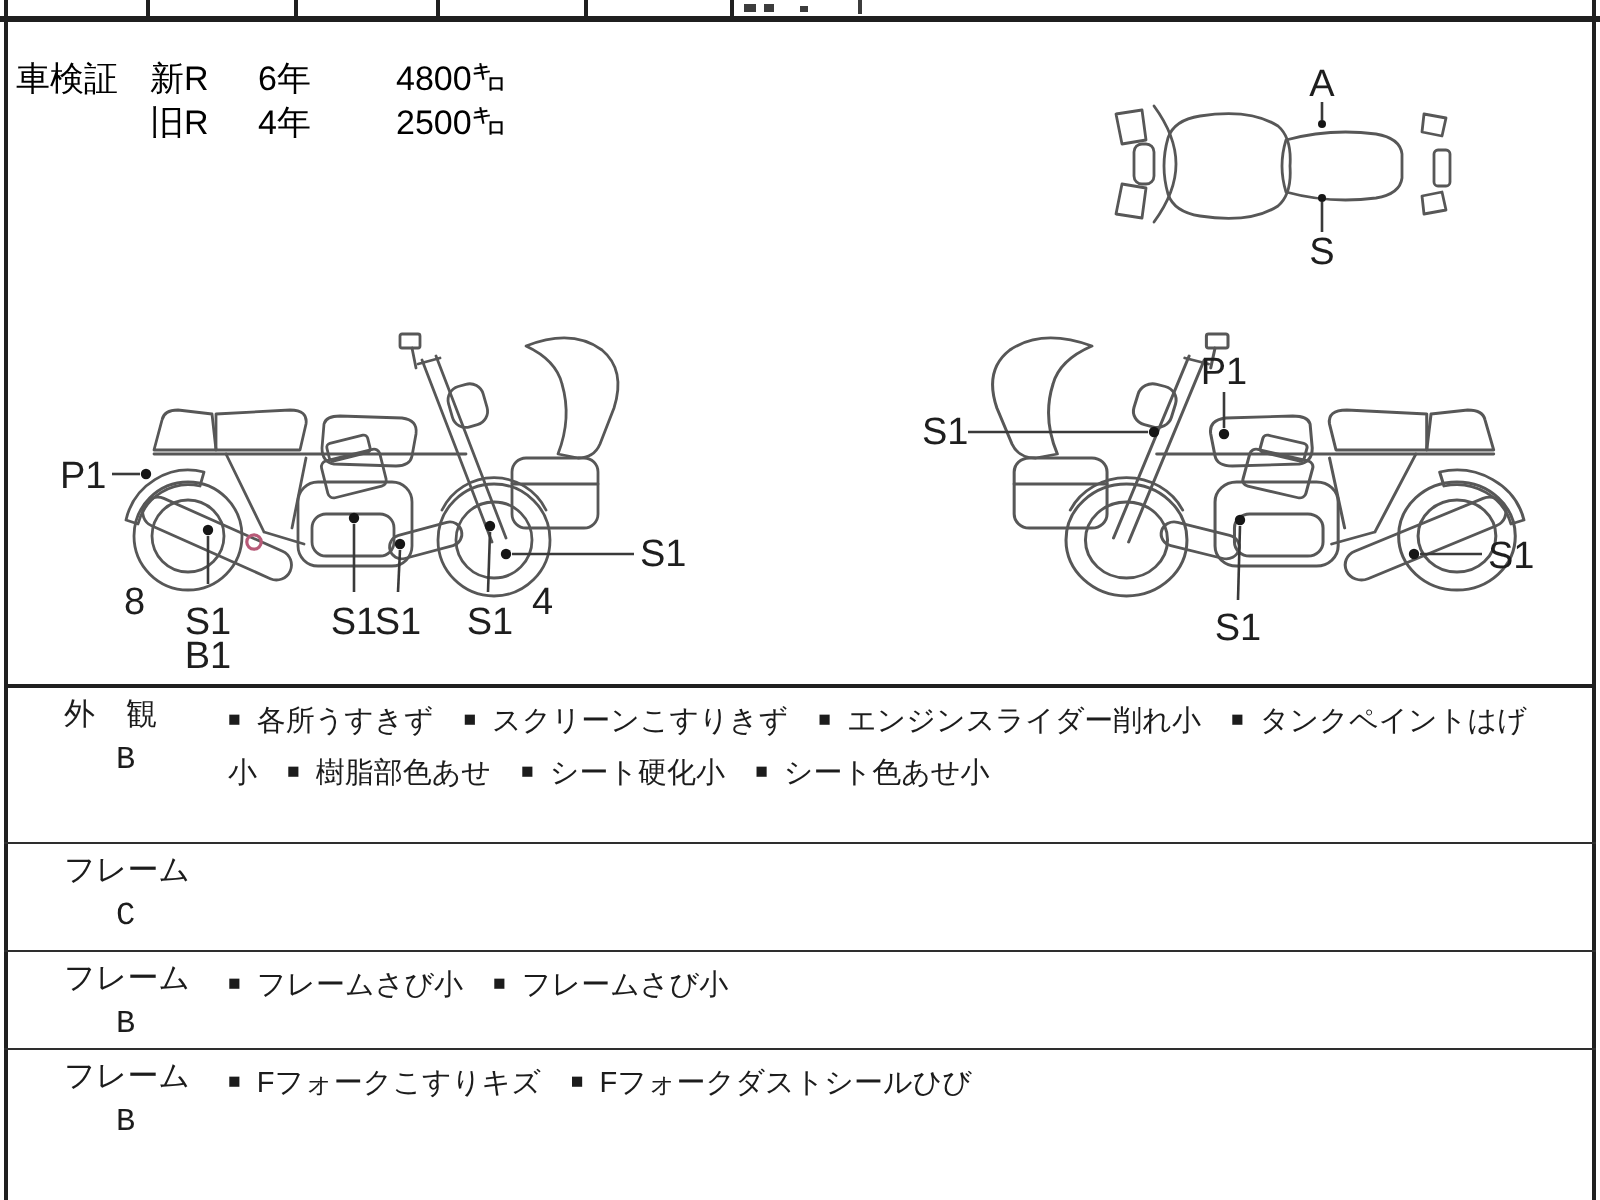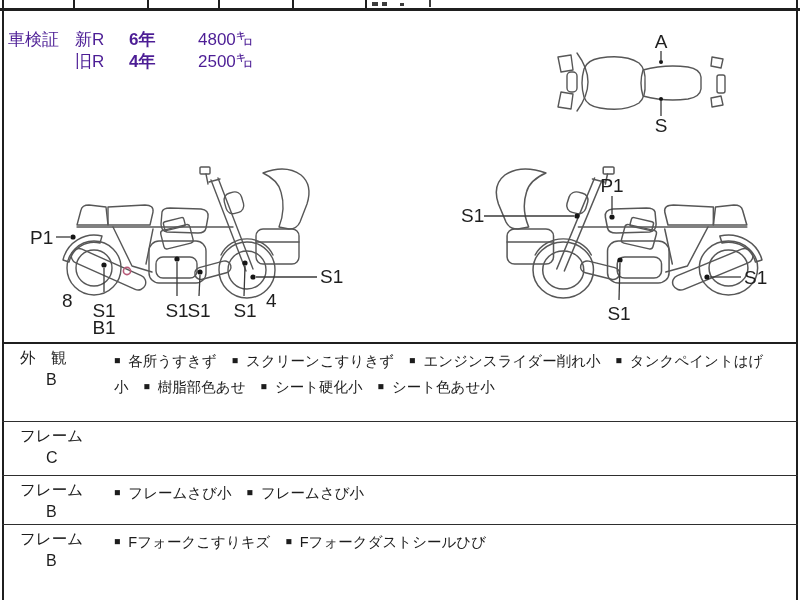--- a/index.html
+++ b/index.html
@@ -7,39 +7,39 @@
     position:relative; width:800px; height:600px; background:#ffffff;
     font-family:"Liberation Sans","DejaVu Sans",sans-serif; color:#1c1c1c; overflow:hidden;
   }
   
   .border-v { position:absolute; top:0; bottom:0; width:2px; background:#1f1f1f; }
   .top-rule { position:absolute; left:0; top:8px; width:800px; height:2.5px; background:#1f1f1f; }
   .tick { position:absolute; top:0; width:1.6px; height:8px; background:#1f1f1f; }
   .frag { position:absolute; background:#3c3c3c; }
 
   
-  .reg { position:absolute; left:8px; top:29px; display:flex; font-size:17px; line-height:22px; color:#4c1d95; }
+  .reg { position:absolute; left:8px; top:29px; display:flex; font-size:17px; line-height:22px; color:#000000; }
   .reg-title { width:67px; }
   .reg-row { display:flex;gap:14px; }
   .reg-era { width:40px; }
-  .reg-year { width:55px;font-weight:bold; }
+  .reg-year { width:55px; }
 
   
   svg { position:absolute; }
   .art, .art * { stroke:#575757; fill:none; stroke-width:1.4; stroke-linecap:round; stroke-linejoin:round; }
   .leader { stroke:#3a3a3a; stroke-width:1.3; fill:none; }
   .dot { fill:#161616; stroke:none; }
   .lbl { font-size:19px; fill:#1e1e1e; stroke:none; }
 
   
   .sections { position:absolute; left:2px; right:2px; top:342px; bottom:0;
     border-top:2.5px solid #1f1f1f; display:flex; flex-direction:column; }
   .sec { display:flex; border-top:1.2px solid #2e2e2e; }
   .sec.first { border-top:none; }
-  .sec-head { width:110px; padding:4px 0 0 18px; box-sizing:border-box; flex:none; }
+  .sec-head { width:110px; padding:4px 0 0 30px; box-sizing:border-box; flex:none;font-family:Liberation Mono, monospace; }
   .sec-name { font-size:15.5px; line-height:20px; }
   .sec-grade { font-size:16px; margin-left:26px; margin-top:3px; }
   .sec-items { flex:1; padding:4px 18px 0 2px; font-size:14.5px; line-height:25px; }
   .item { margin-right:15px; }
   .bullet { font-size:10.5px; margin-right:8px; vertical-align:2px; }
 </style>
 </head>
 <body>
 
 <div class="sheet">

